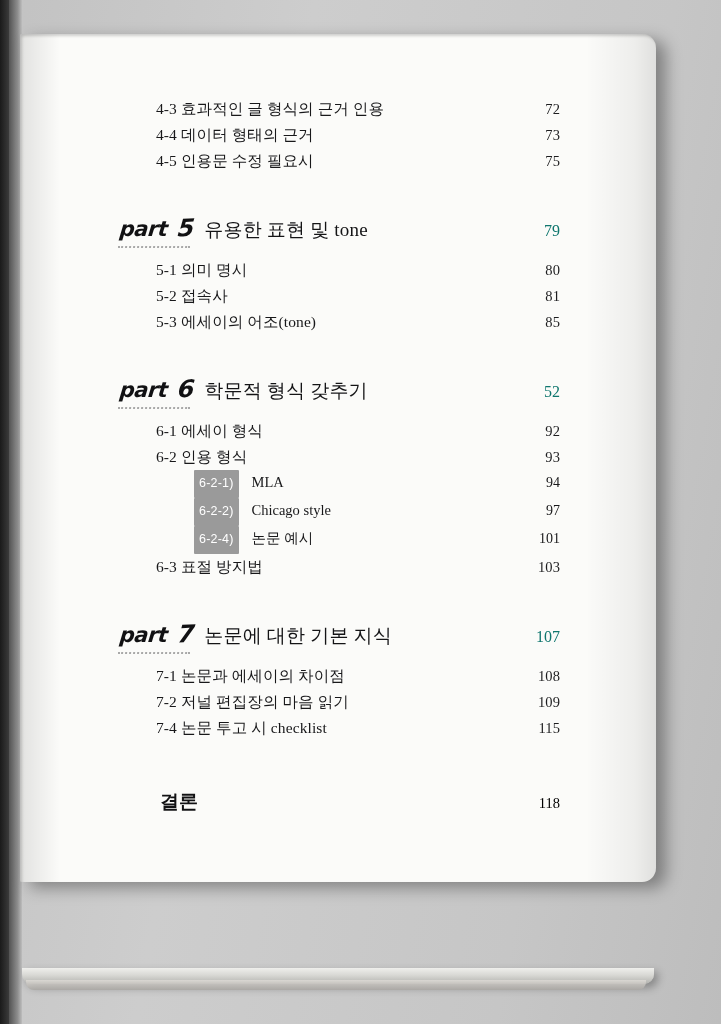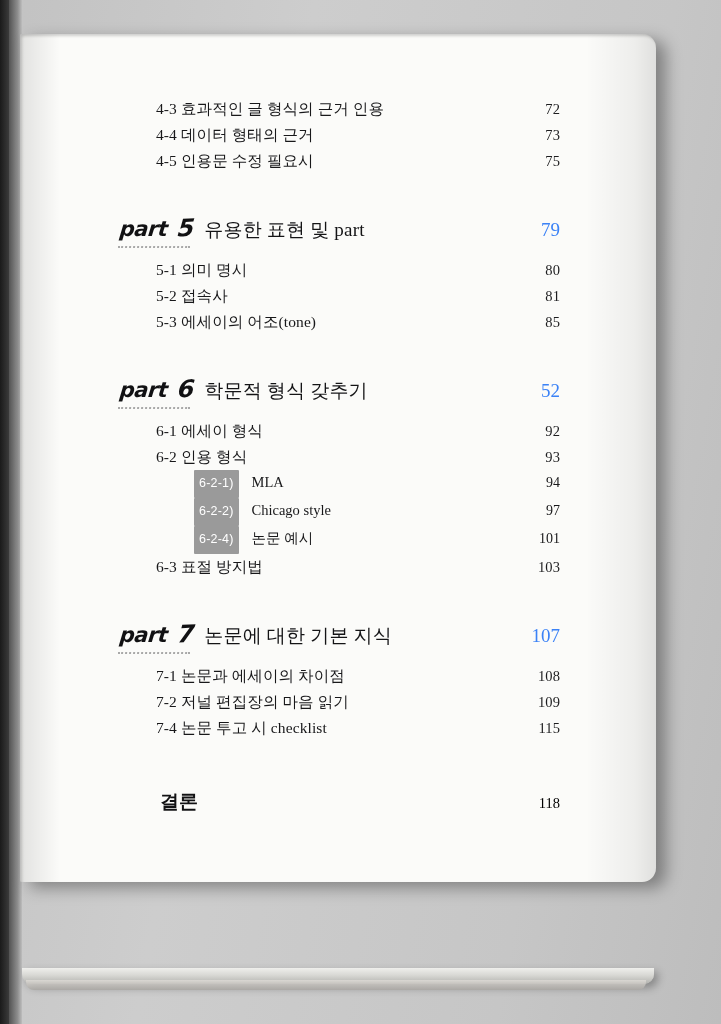--- a/index.html
+++ b/index.html
@@ -171,22 +171,22 @@
     bottom: -7px;
     width: 72px;
     border-bottom: 2px dotted #a9a9a9;
   }
   .part-title {
     font-size: 19px;
     color: #141416;
     letter-spacing: 0.2px;
   }
   .part-pg {
-    font-size: 19px;
-    color: #3b82f6;
+    font-size: 16px;
+    color: #0f766e;
   }
 
   .group { margin-top: 14px; }
 
   
   .conclusion-row {
     display: flex;
     align-items: baseline;
     justify-content: space-between;
     margin-top: 48px;
@@ -229,21 +229,21 @@
         </div>
       </div>
 
       <div class="part-row">
         <div class="part-left">
           <span class="part-word">
             <span>part</span>
             <span class="dotline"></span>
           </span>
           <span class="part-num">5</span>
-          <span class="part-title">유용한 표현 및 part</span>
+          <span class="part-title">유용한 표현 및 tone</span>
         </div>
         <span class="part-pg pg">79</span>
       </div>
       <div class="group">
         <div class="row entry-sub">
           <span class="label">5-1 의미 명시</span>
           <span class="pg">80</span>
         </div>
         <div class="row entry-sub">
           <span class="label">5-2 접속사</span>

